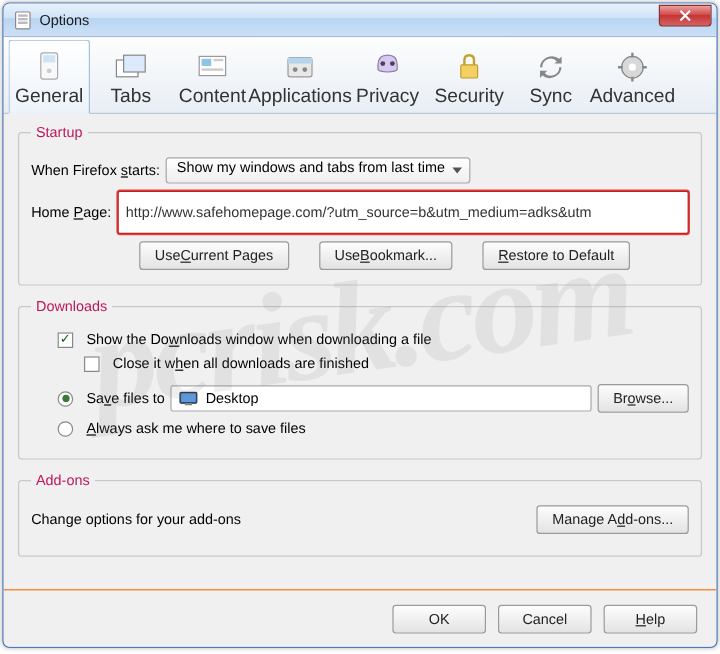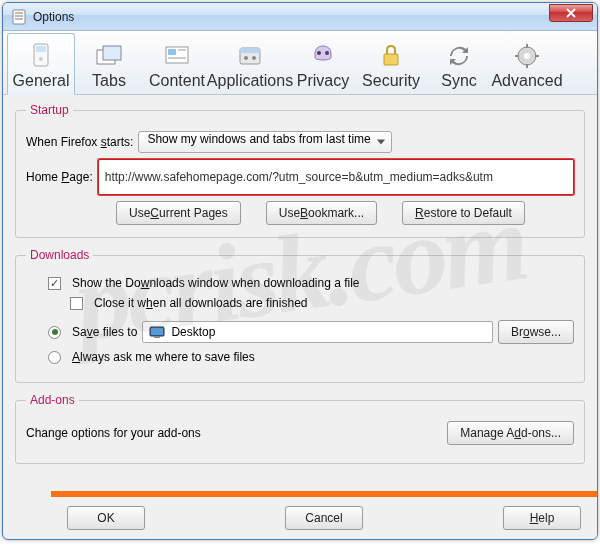--- a/index.html
+++ b/index.html
@@ -41,21 +41,21 @@
 .check.checked::after { content: "✓"; font-size: 11px; color: #1a5a1a; line-height: 1; }
 .radio { width: 13px; height: 13px; border: 1px solid #888; border-radius: 50%; background: #fff; display: inline-flex; align-items: center; justify-content: center; margin-right: 6px; flex-shrink: 0; }
 .radio.checked::after { content: ""; width: 6px; height: 6px; border-radius: 50%; background: #3a7a3a; }
 
 .indent { margin-left: 22px; }
 .indent2 { margin-left: 44px; }
 
 .savepath { flex: 1; height: 22px; border: 1px solid #a8a8a8; background: #fff; display: flex; align-items: center; padding: 0 6px; gap: 6px; border-radius: 2px; }
 .desk-icon { width: 16px; height: 12px; }
 
-.footer { height: 48px; background: #f0f0f0; border-top: 6px solid #f97316; display: flex; align-items: center; justify-content: space-between; gap: 10px; padding: 0 16px; margin-left: 48px; }
+.footer { height: 48px; background: #f0f0f0; border-top: 1px solid #f97316; display: flex; align-items: center; justify-content: flex-end; gap: 10px; padding: 0 16px; }
 .footer .btn { min-width: 78px; justify-content: center; }
 
 .watermark { position: absolute; top: 50%; left: 50%; transform: translate(-50%,-50%) rotate(-8deg); font-size: 110px; font-weight: bold; font-style: italic; color: rgba(120,120,120,0.12); pointer-events: none; letter-spacing: -4px; font-family: Georgia, serif; }
 </style>
 </head>
 <body>
 
 <div class="window">
 
   <div class="titlebar">

